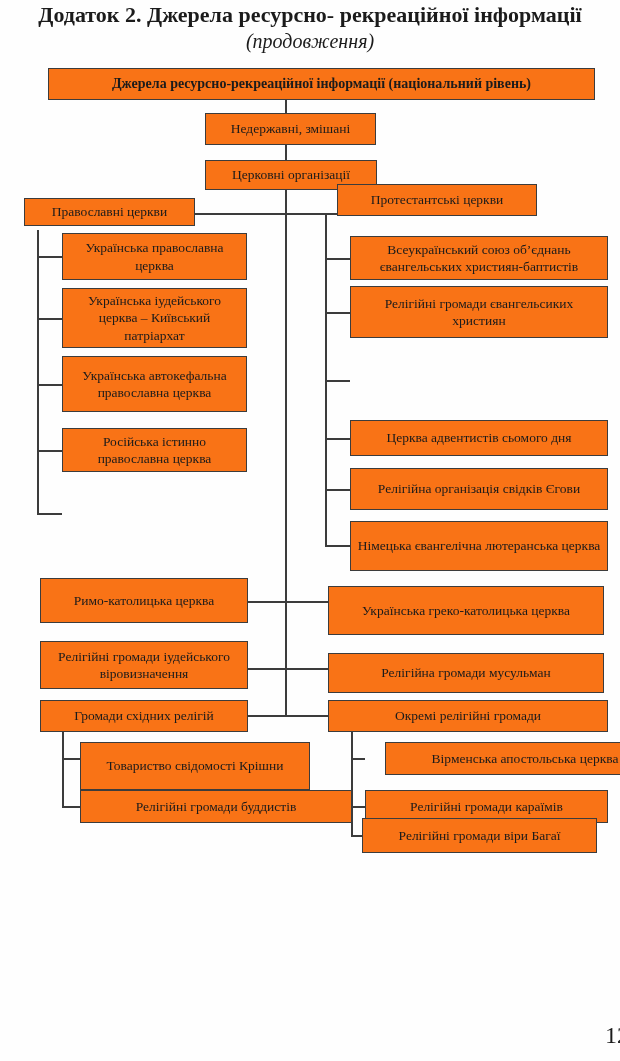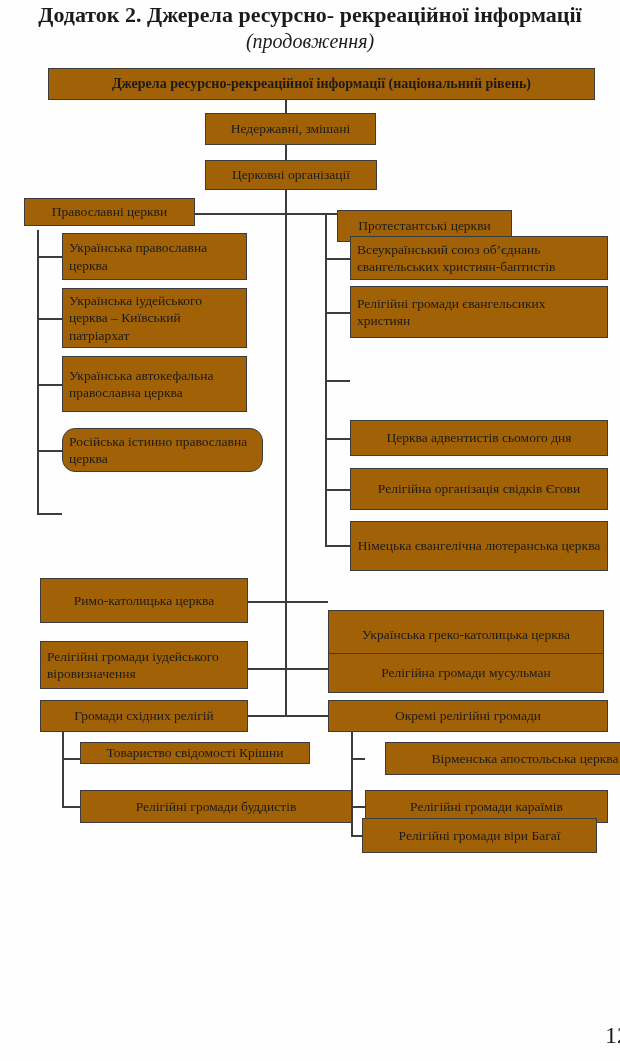--- a/index.html
+++ b/index.html
@@ -17,23 +17,23 @@
     position:absolute;left:0;top:2px;width:620px;
     text-align:center;font-weight:bold;font-size:22px;line-height:1.2;
   }
   .doc-subtitle{
     position:absolute;left:0;top:30px;width:620px;
     text-align:center;font-style:italic;font-size:20px;
   }
   .node{
     position:absolute;
     border:1.5px solid #3c3c3c;
-    background:#a16207;
+    background:#f97316;
     display:flex;align-items:center;justify-content:center;
-    text-align:left;
+    text-align:center;
     font-size:13.5px;line-height:1.28;
     padding:2px 6px;box-sizing:border-box;
   }
   .node.root-node{font-weight:bold;font-size:14px;}
   .hline,.vline{position:absolute;background:#3c3c3c;}
   .hline{height:1.5px;}
   .vline{width:1.5px;}
   .page-number{
     position:absolute;right:6px;top:1022px;
     font-size:24px;
@@ -53,65 +53,65 @@
   <div class="node" style="left:205px;top:113px;width:171px;height:32px;">Недержавні, змішані</div>
   <div class="vline" style="left:285px;top:145px;height:15px;"></div>
 
   <div class="node" style="left:205px;top:160px;width:172px;height:30px;">Церковні організації</div>
 
   <div class="vline" style="left:285px;top:190px;height:527px;"></div>
 
   <div class="node" style="left:24px;top:198px;width:171px;height:28px;">Православні церкви</div>
   <div class="hline" style="left:195px;top:213px;width:90px;"></div>
 
-  <div class="node" style="left:337px;top:210px;width:175px;height:32px;">Протестантські церкви</div>
+  <div class="node" style="left:337px;top:184px;width:200px;height:32px;">Протестантські церкви</div>
   <div class="hline" style="left:285px;top:213px;width:52px;"></div>
 
   <div class="vline" style="left:37px;top:230px;height:284px;"></div>
   <div class="hline" style="left:37px;top:256px;width:25px;"></div>
   <div class="hline" style="left:37px;top:318px;width:25px;"></div>
   <div class="hline" style="left:37px;top:384px;width:25px;"></div>
   <div class="hline" style="left:37px;top:450px;width:25px;"></div>
   <div class="hline" style="left:37px;top:513px;width:25px;"></div>
 
   <div class="node" style="left:62px;top:233px;width:185px;height:47px;">Українська православна церква</div>
   <div class="node" style="left:62px;top:288px;width:185px;height:60px;">Українська іудейського церква – Київський патріархат</div>
   <div class="node" style="left:62px;top:356px;width:185px;height:56px;">Українська автокефальна православна церква</div>
-  <div class="node" style="left:62px;top:428px;width:201px;height:44px;border-radius:13px;">Російська істинно православна церква</div>
+  <div class="node" style="left:62px;top:428px;width:185px;height:44px;">Російська істинно православна церква</div>
 
   <div class="vline" style="left:325px;top:213px;height:333px;"></div>
   <div class="hline" style="left:325px;top:258px;width:25px;"></div>
   <div class="hline" style="left:325px;top:312px;width:25px;"></div>
   <div class="hline" style="left:325px;top:380px;width:25px;"></div>
   <div class="hline" style="left:325px;top:438px;width:25px;"></div>
   <div class="hline" style="left:325px;top:489px;width:25px;"></div>
   <div class="hline" style="left:325px;top:545px;width:25px;"></div>
 
   <div class="node" style="left:350px;top:236px;width:258px;height:44px;">Всеукраїнський союз об’єднань євангельських християн-баптистів</div>
   <div class="node" style="left:350px;top:286px;width:258px;height:52px;">Релігійні громади євангельсиких християн</div>
   <div class="node" style="left:350px;top:420px;width:258px;height:36px;">Церква адвентистів сьомого дня</div>
   <div class="node" style="left:350px;top:468px;width:258px;height:42px;">Релігійна організація свідків Єгови</div>
   <div class="node" style="left:350px;top:521px;width:258px;height:50px;">Німецька євангелічна лютеранська церква</div>
 
   <div class="node" style="left:40px;top:578px;width:208px;height:45px;">Римо-католицька церква</div>
   <div class="hline" style="left:248px;top:601px;width:80px;"></div>
-  <div class="node" style="left:328px;top:586px;width:276px;height:49px;margin-top:24px;">Українська греко-католицька церква</div>
+  <div class="node" style="left:328px;top:586px;width:276px;height:49px;">Українська греко-католицька церква</div>
 
   <div class="node" style="left:40px;top:641px;width:208px;height:48px;">Релігійні громади іудейського віровизначення</div>
   <div class="hline" style="left:248px;top:668px;width:80px;"></div>
   <div class="node" style="left:328px;top:653px;width:276px;height:40px;">Релігійна громади мусульман</div>
 
   <div class="node" style="left:40px;top:700px;width:208px;height:32px;">Громади східних релігій</div>
   <div class="hline" style="left:248px;top:715px;width:80px;"></div>
   <div class="node" style="left:328px;top:700px;width:280px;height:32px;">Окремі релігійні громади</div>
 
   <div class="vline" style="left:62px;top:732px;height:76px;"></div>
   <div class="hline" style="left:62px;top:758px;width:18px;"></div>
   <div class="hline" style="left:62px;top:806px;width:18px;"></div>
-  <div class="node" style="left:80px;top:742px;width:230px;height:22px;">Товариство свідомості Крішни</div>
+  <div class="node" style="left:80px;top:742px;width:230px;height:48px;">Товариство свідомості Крішни</div>
   <div class="node" style="left:80px;top:790px;width:272px;height:33px;">Релігійні громади буддистів</div>
 
   <div class="vline" style="left:351px;top:732px;height:104px;"></div>
   <div class="hline" style="left:351px;top:758px;width:14px;"></div>
   <div class="hline" style="left:351px;top:806px;width:14px;"></div>
   <div class="hline" style="left:351px;top:835px;width:11px;"></div>
   <div class="node" style="left:385px;top:742px;width:280px;height:33px;">Вірменська апостольська церква</div>
   <div class="node" style="left:365px;top:790px;width:243px;height:33px;">Релігійні громади караїмів</div>
   <div class="node" style="left:362px;top:818px;width:235px;height:35px;">Релігійні громади віри Багаї</div>
 

